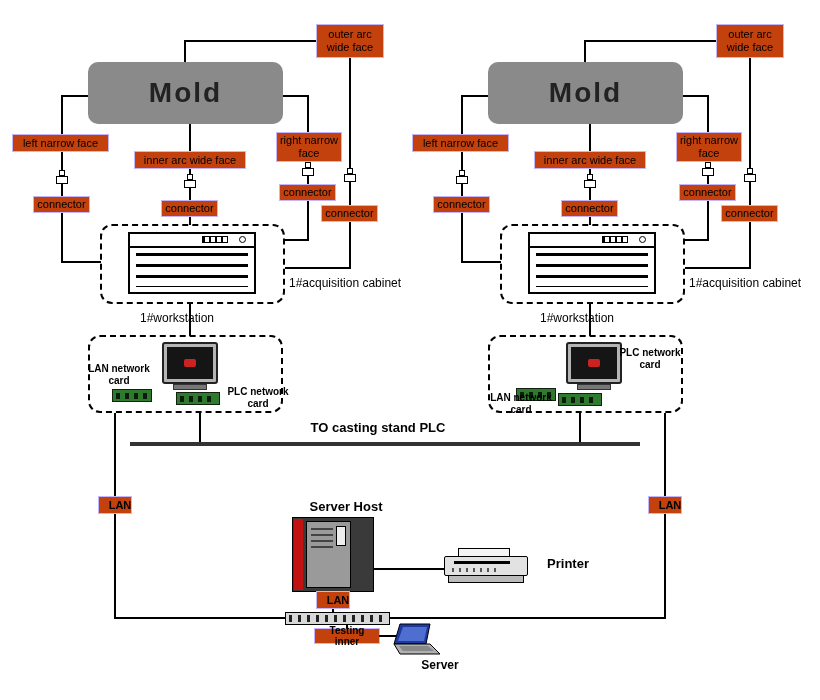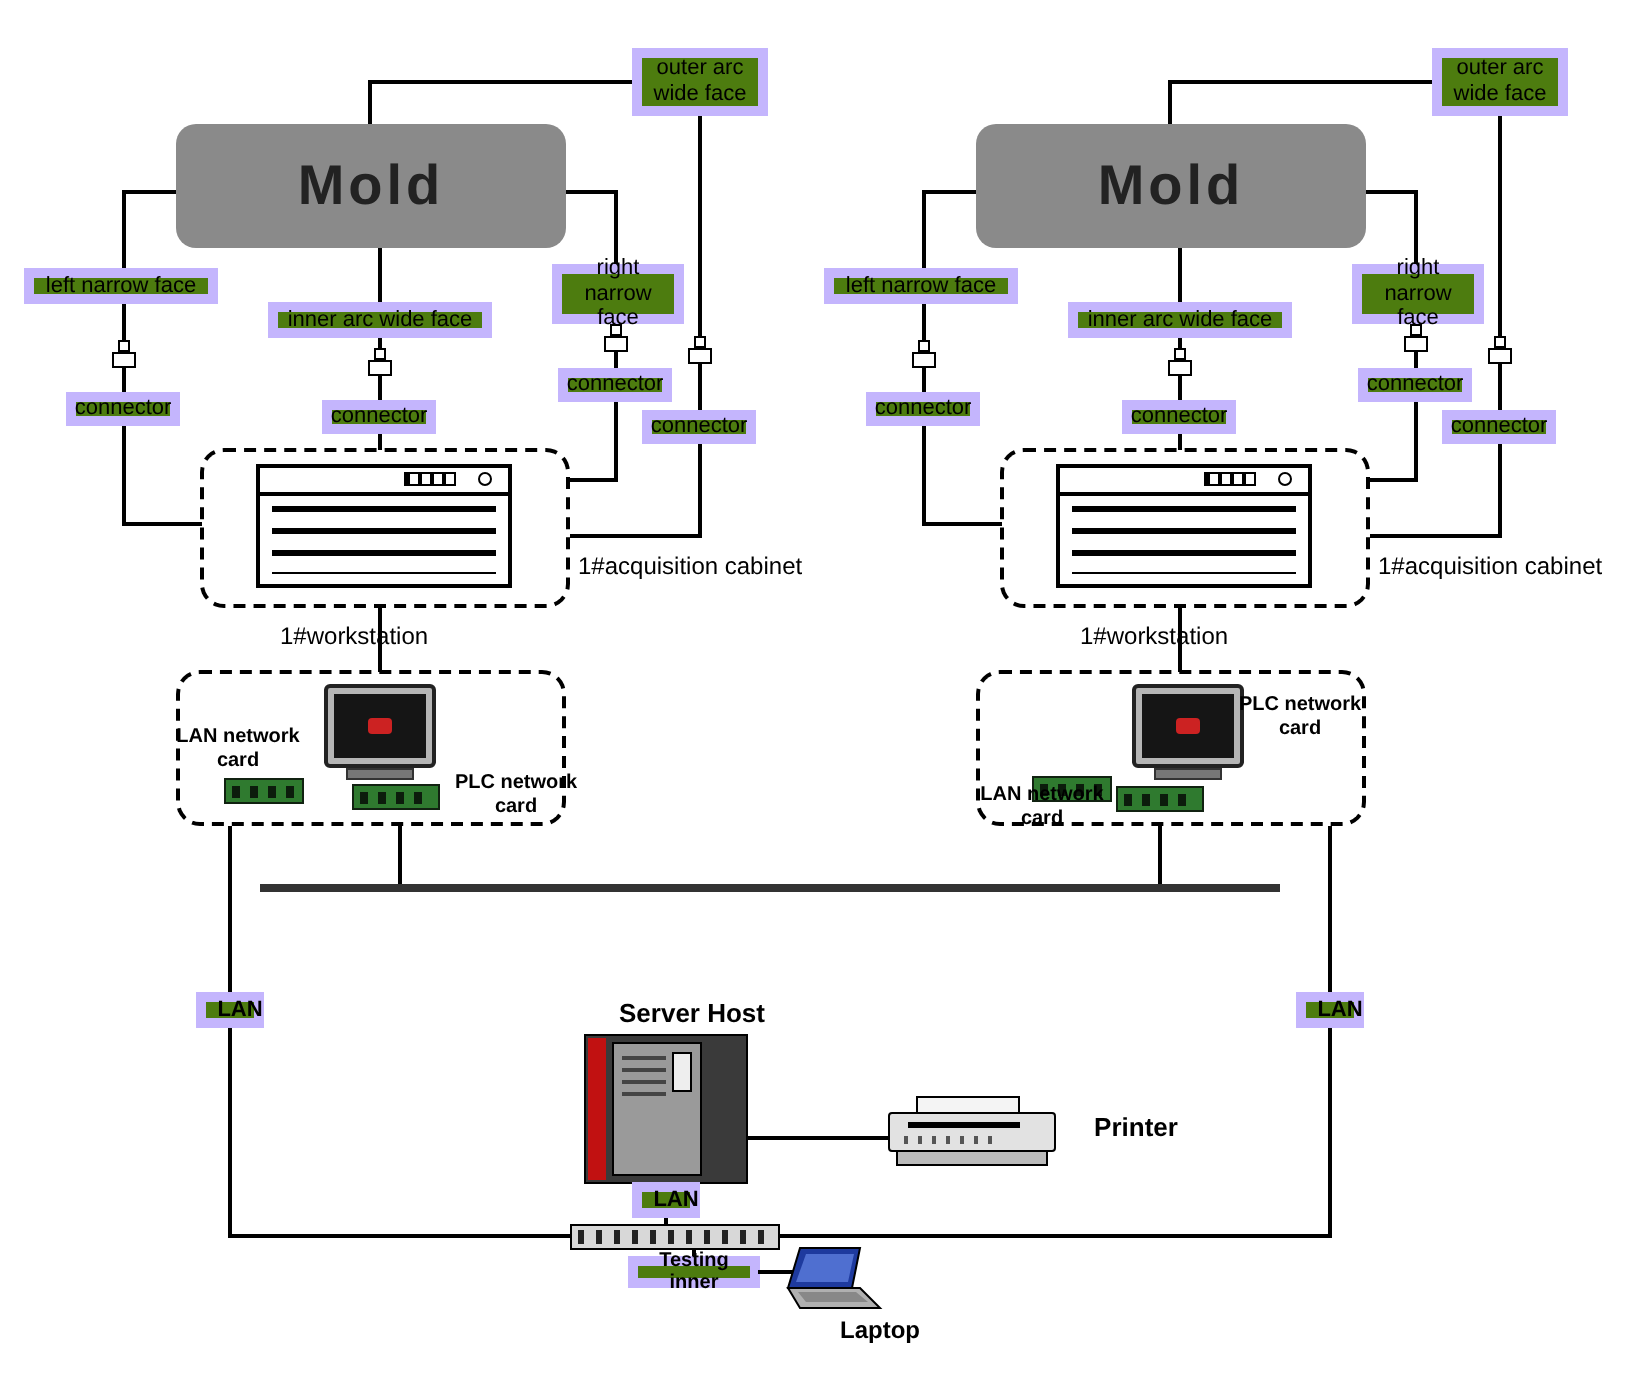--- a/index.html
+++ b/index.html
@@ -1,20 +1,20 @@
 <!DOCTYPE html>
 <html><head>
 <meta charset="utf-8">
 <style>
   html,body{margin:0;padding:0;background:#fff;}
   .canvas{position:relative;width:820px;height:700px;background:#fff;
           font-family:"Liberation Sans",sans-serif;color:#000;overflow:hidden;}
   .ln{position:absolute;background:#000;}
   .bus{position:absolute;background:#333;}
-  .box{position:absolute;border:5px solid #c4b5fd;background:#4d7c0f;display:flex;
+  .box{position:absolute;border:1px solid #c4b5fd;background:#c2410c;display:flex;
        align-items:center;justify-content:center;text-align:center;
        font-size:11px;line-height:1.15;padding:1px 2px;box-sizing:border-box;}
   .boldbox{font-weight:bold;padding-left:12px;}
   .smallbox{font-size:10px;font-weight:bold;}
   .plain{position:absolute;font-size:12px;white-space:nowrap;}
   .cardlbl{position:absolute;font-size:10px;font-weight:bold;text-align:center;line-height:1.15;}
   .biglbl{position:absolute;font-size:13px;font-weight:bold;text-align:center;white-space:nowrap;}
   .dashed{position:absolute;border:2px dashed #000;border-radius:12px;box-sizing:border-box;}
   .mold{position:absolute;width:195px;height:62px;background:#8a8a8a;border-radius:10px;
         display:flex;align-items:center;justify-content:center;font-size:28px;
@@ -217,20 +217,21 @@
   <div class="stand" style="left:577px;top:384px;width:34px;height:6px"></div>
   <div class="ncard" style="left:516px;top:388px;width:40px;height:13px">
       <div class="chips"></div>
     </div>
   <div class="ncard" style="left:558px;top:393px;width:44px;height:13px">
       <div class="chips"></div>
     </div>
   <div class="cardlbl" style="left:618px;top:347px;width:64px">PLC network card</div>
   <div class="cardlbl" style="left:490px;top:392px;width:62px">LAN network card</div>
 
+  <div class="biglbl" style="left:258px;top:420px;width:240px">TO casting stand PLC</div>
   <div class="bus" style="left:130px;top:442px;width:510px;height:4px"></div>
 
   <div class="box boldbox" style="left:98px;top:496px;width:34px;height:18px">LAN</div>
   <div class="box boldbox" style="left:648px;top:496px;width:34px;height:18px">LAN</div>
 
   <div class="biglbl" style="left:294px;top:499px;width:104px">Server Host</div>
   <div class="server" style="left:292px;top:517px;width:82px;height:75px">
     <div class="srv-red"></div>
     <div class="srv-face">
         <div class="srv-bay"></div>
@@ -256,15 +257,15 @@
   <div class="ln" style="left:346px;top:625px;width:2px;height:4px"></div>
   <div class="box smallbox" style="left:314px;top:628px;width:66px;height:16px">Testing inner</div>
   <div class="ln" style="left:379px;top:635px;width:18px;height:2px"></div>
 
   <svg style="position:absolute;left:386px;top:622px" width="62" height="40" viewBox="0 0 62 40">
     <polygon points="14,2 44,2 40,22 8,22" fill="#1e3a9e" stroke="#000" stroke-width="1"></polygon>
     <polygon points="17,5 41,5 38,19 12,19" fill="#4f6fd0"></polygon>
     <polygon points="8,22 44,22 54,32 14,32" fill="#b0b0b0" stroke="#000" stroke-width="1"></polygon>
     <polygon points="13,24 42,24 48,29 17,29" fill="#888"></polygon>
   </svg>
-  <div class="biglbl" style="left:408px;top:658px;width:64px;font-size:12px">Laptop</div>
+  <div class="biglbl" style="left:408px;top:658px;width:64px;font-size:12px">Server</div>
 
 </div>
 
 </body></html>

